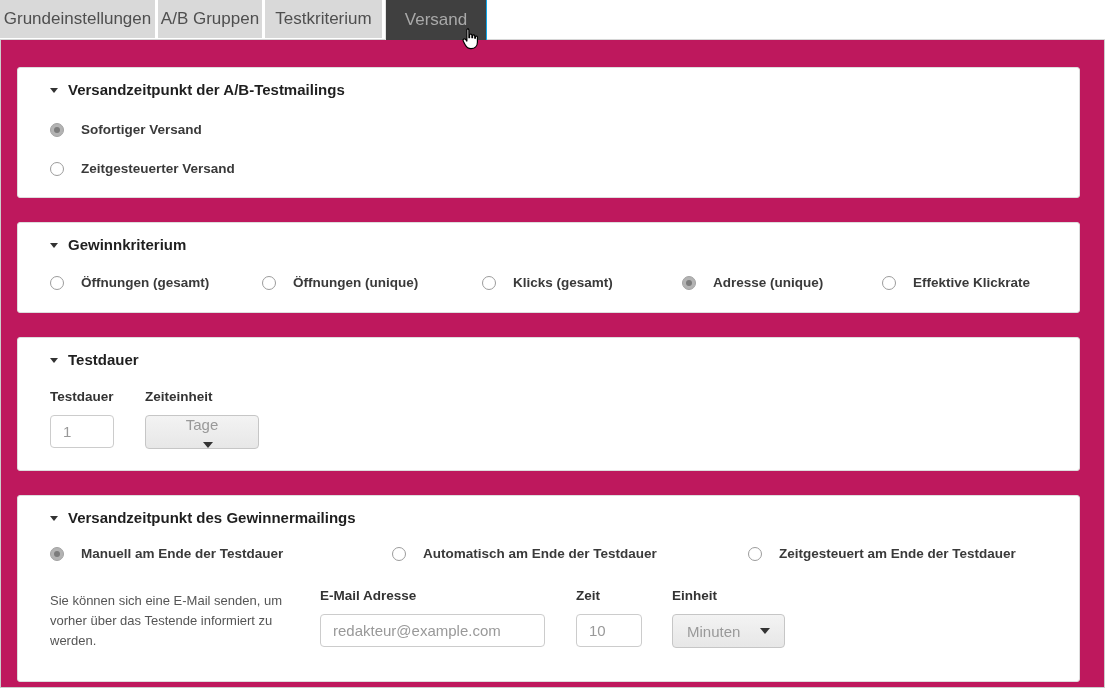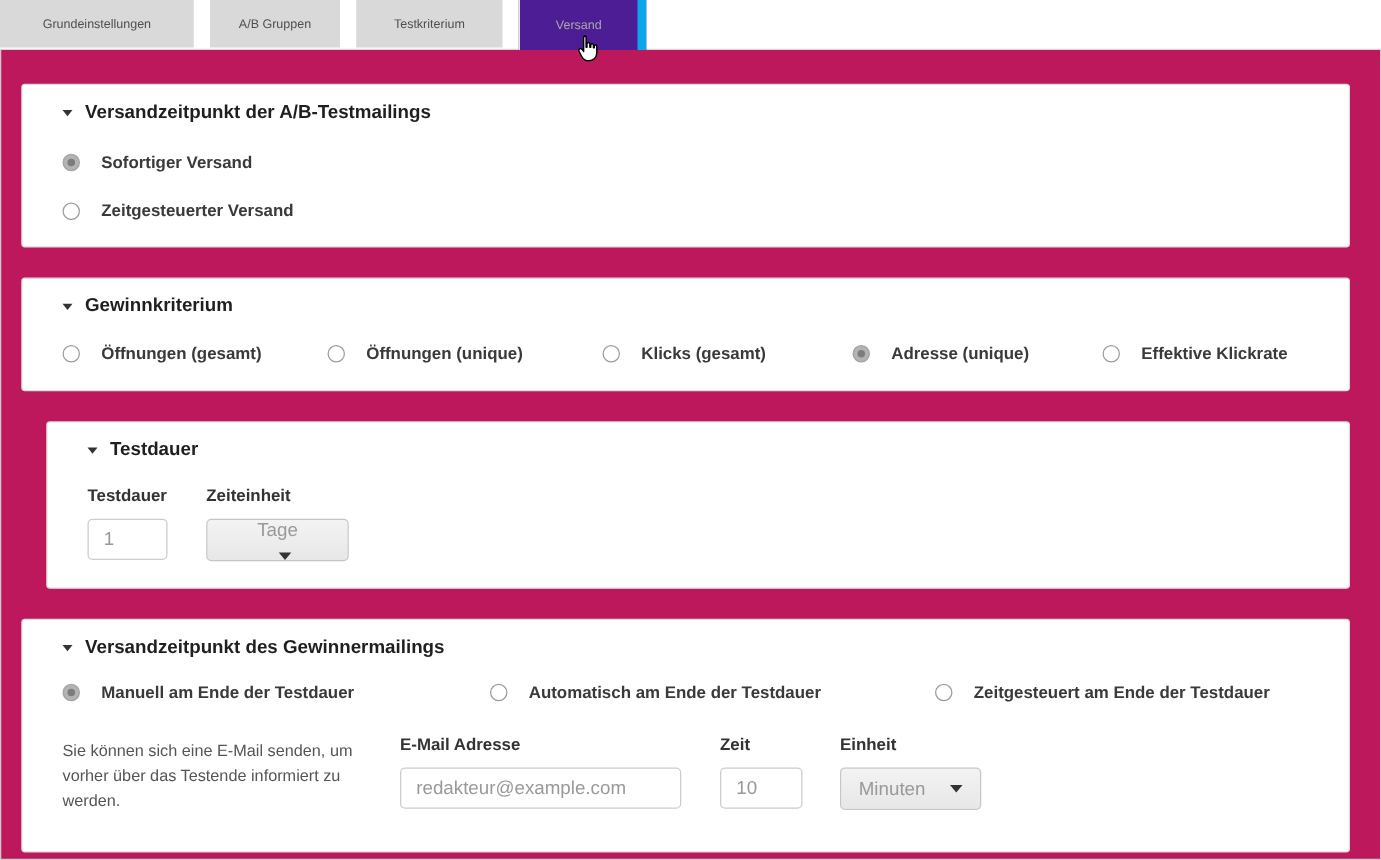--- a/index.html
+++ b/index.html
@@ -12,26 +12,26 @@
 
   
   .tabbar { position: relative; height: 40px; display: flex; align-items: flex-start; }
   .tabbar::after {
     content: ""; position: absolute; left: 0; right: 0; bottom: 0;
     height: 1px; background: #d6d6d6; z-index: 1;
   }
   .tab {
     height: 38px; background: #d9d9d9; color: #4f4f4f;
     display: flex; align-items: center; justify-content: center;
-    font-size: 10px; margin-right: 13px; cursor: pointer; position: relative; z-index: 0;
+    font-size: 17px; margin-right: 3px; cursor: pointer; position: relative; z-index: 0;
   }
   .tab-1 { width: 155px; } .tab-2 { width: 104px; } .tab-3 { width: 117px; }
   .tab.active {
-    width: 102px; height: 40px; background: #4c1d95; color: #a9a9a9;
-    border-left: 1px solid #e4e4e4; border-right: 7px solid #0ea5e9;
+    width: 102px; height: 40px; background: #404040; color: #a9a9a9;
+    border-left: 1px solid #e4e4e4; border-right: 1px solid #0ea5e9;
     z-index: 2;
   }
 
   
   .cursor { position: absolute; left: 459px; top: 27px; width: 22px; height: 24px; z-index: 5; pointer-events: none; }
 
   
   .main {
     height: 648px; border: 1px solid #cccccc; border-top: none;
     padding: 27px 24px 0 16px; background: #be185d;
@@ -80,21 +80,21 @@
     background: linear-gradient(#f3f3f3, #e7e7e7);
     display: flex; align-items: center; justify-content: space-between;
     padding: 0 14px; cursor: pointer;
   }
   .select-value { font-size: 15px; color: #999999; }
   .select-caret {
     width: 0; height: 0; border-left: 5px solid transparent; border-right: 5px solid transparent;
     border-top: 6px solid #333; margin-left: 12px;
   }
 
-  .sec-3 { padding-bottom: 21px; margin-left: 20px; }
+  .sec-3 { padding-bottom: 21px; }
   .sec-3 .fields { display: flex; margin-top: 21px; }
   .sec-3 .f-duration { width: 95px; }
   .sec-3 .f-duration .text-input { width: 64px; }
   .sec-3 .f-unit .select { width: 114px; flex-direction: column; }
 
   .sec-4 { padding-bottom: 30px; margin-bottom: 0; }
   .sec-4 .row-radios { margin-top: 20px; }
   .sec-4 .bottom-row { display: flex; margin-top: 27px; }
   .help-text { width: 250px; font-size: 13px; color: #555; line-height: 1.55; padding-top: 3px; }
   .f-email { margin-left: 20px; }

